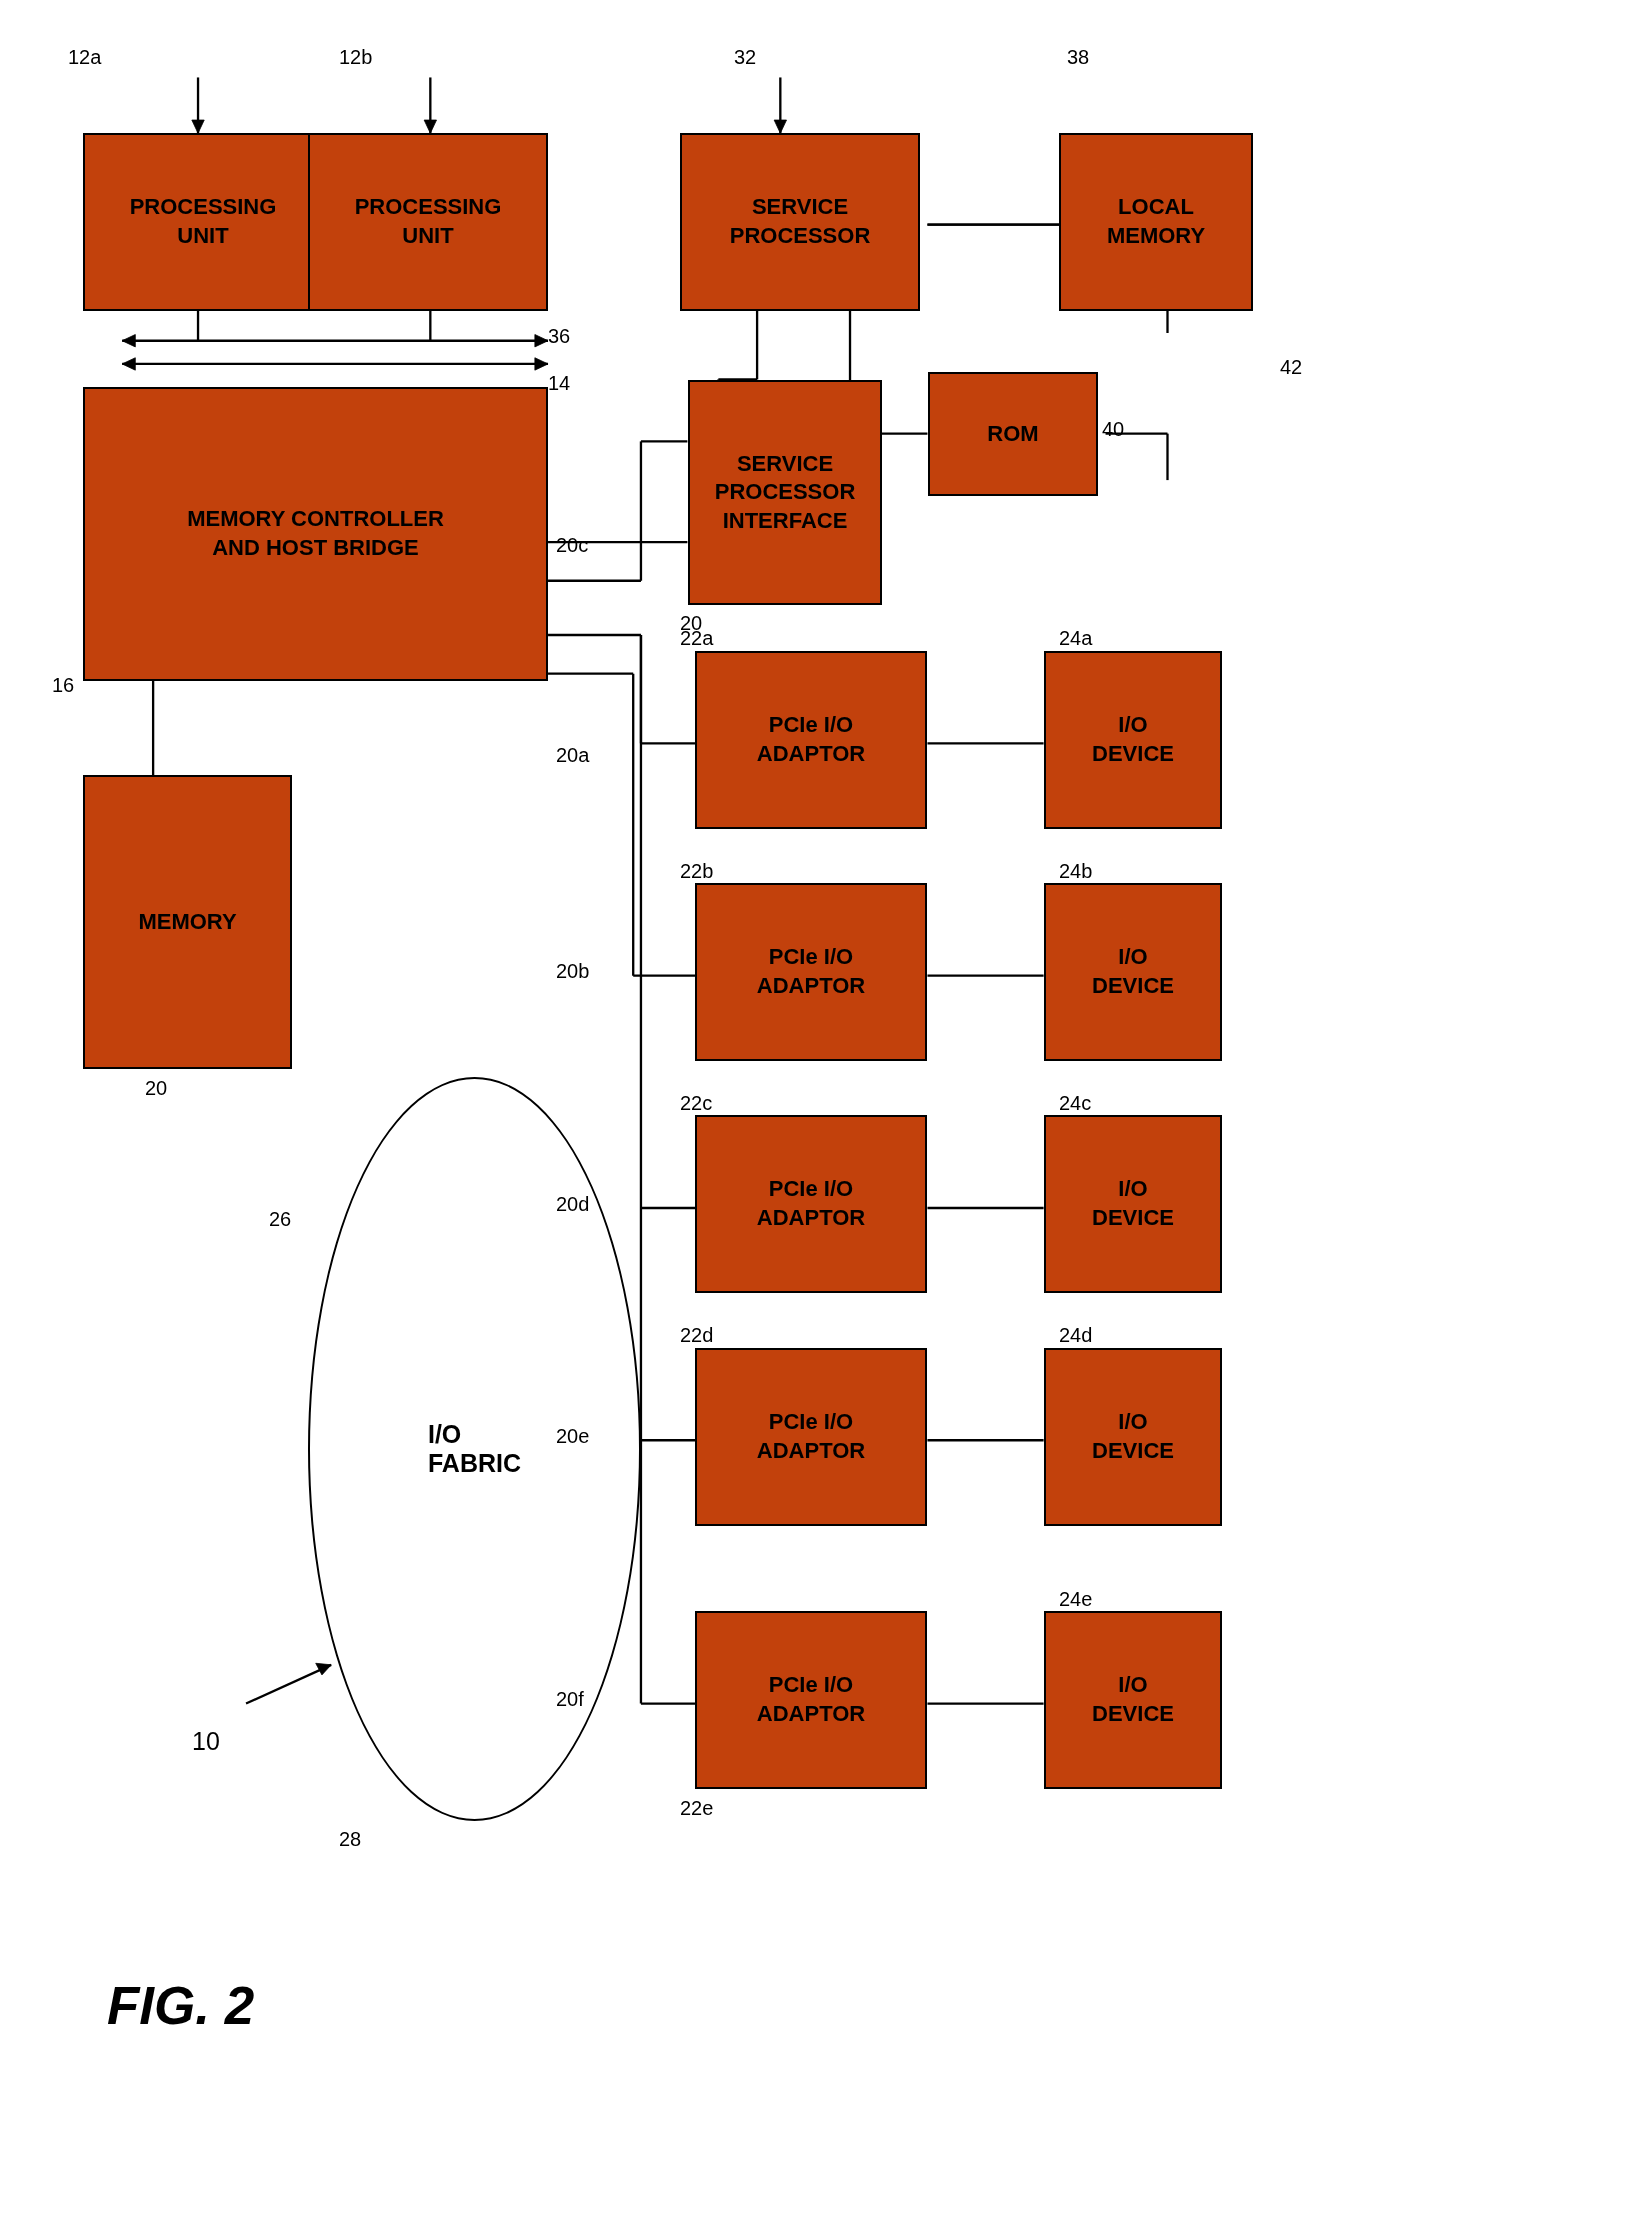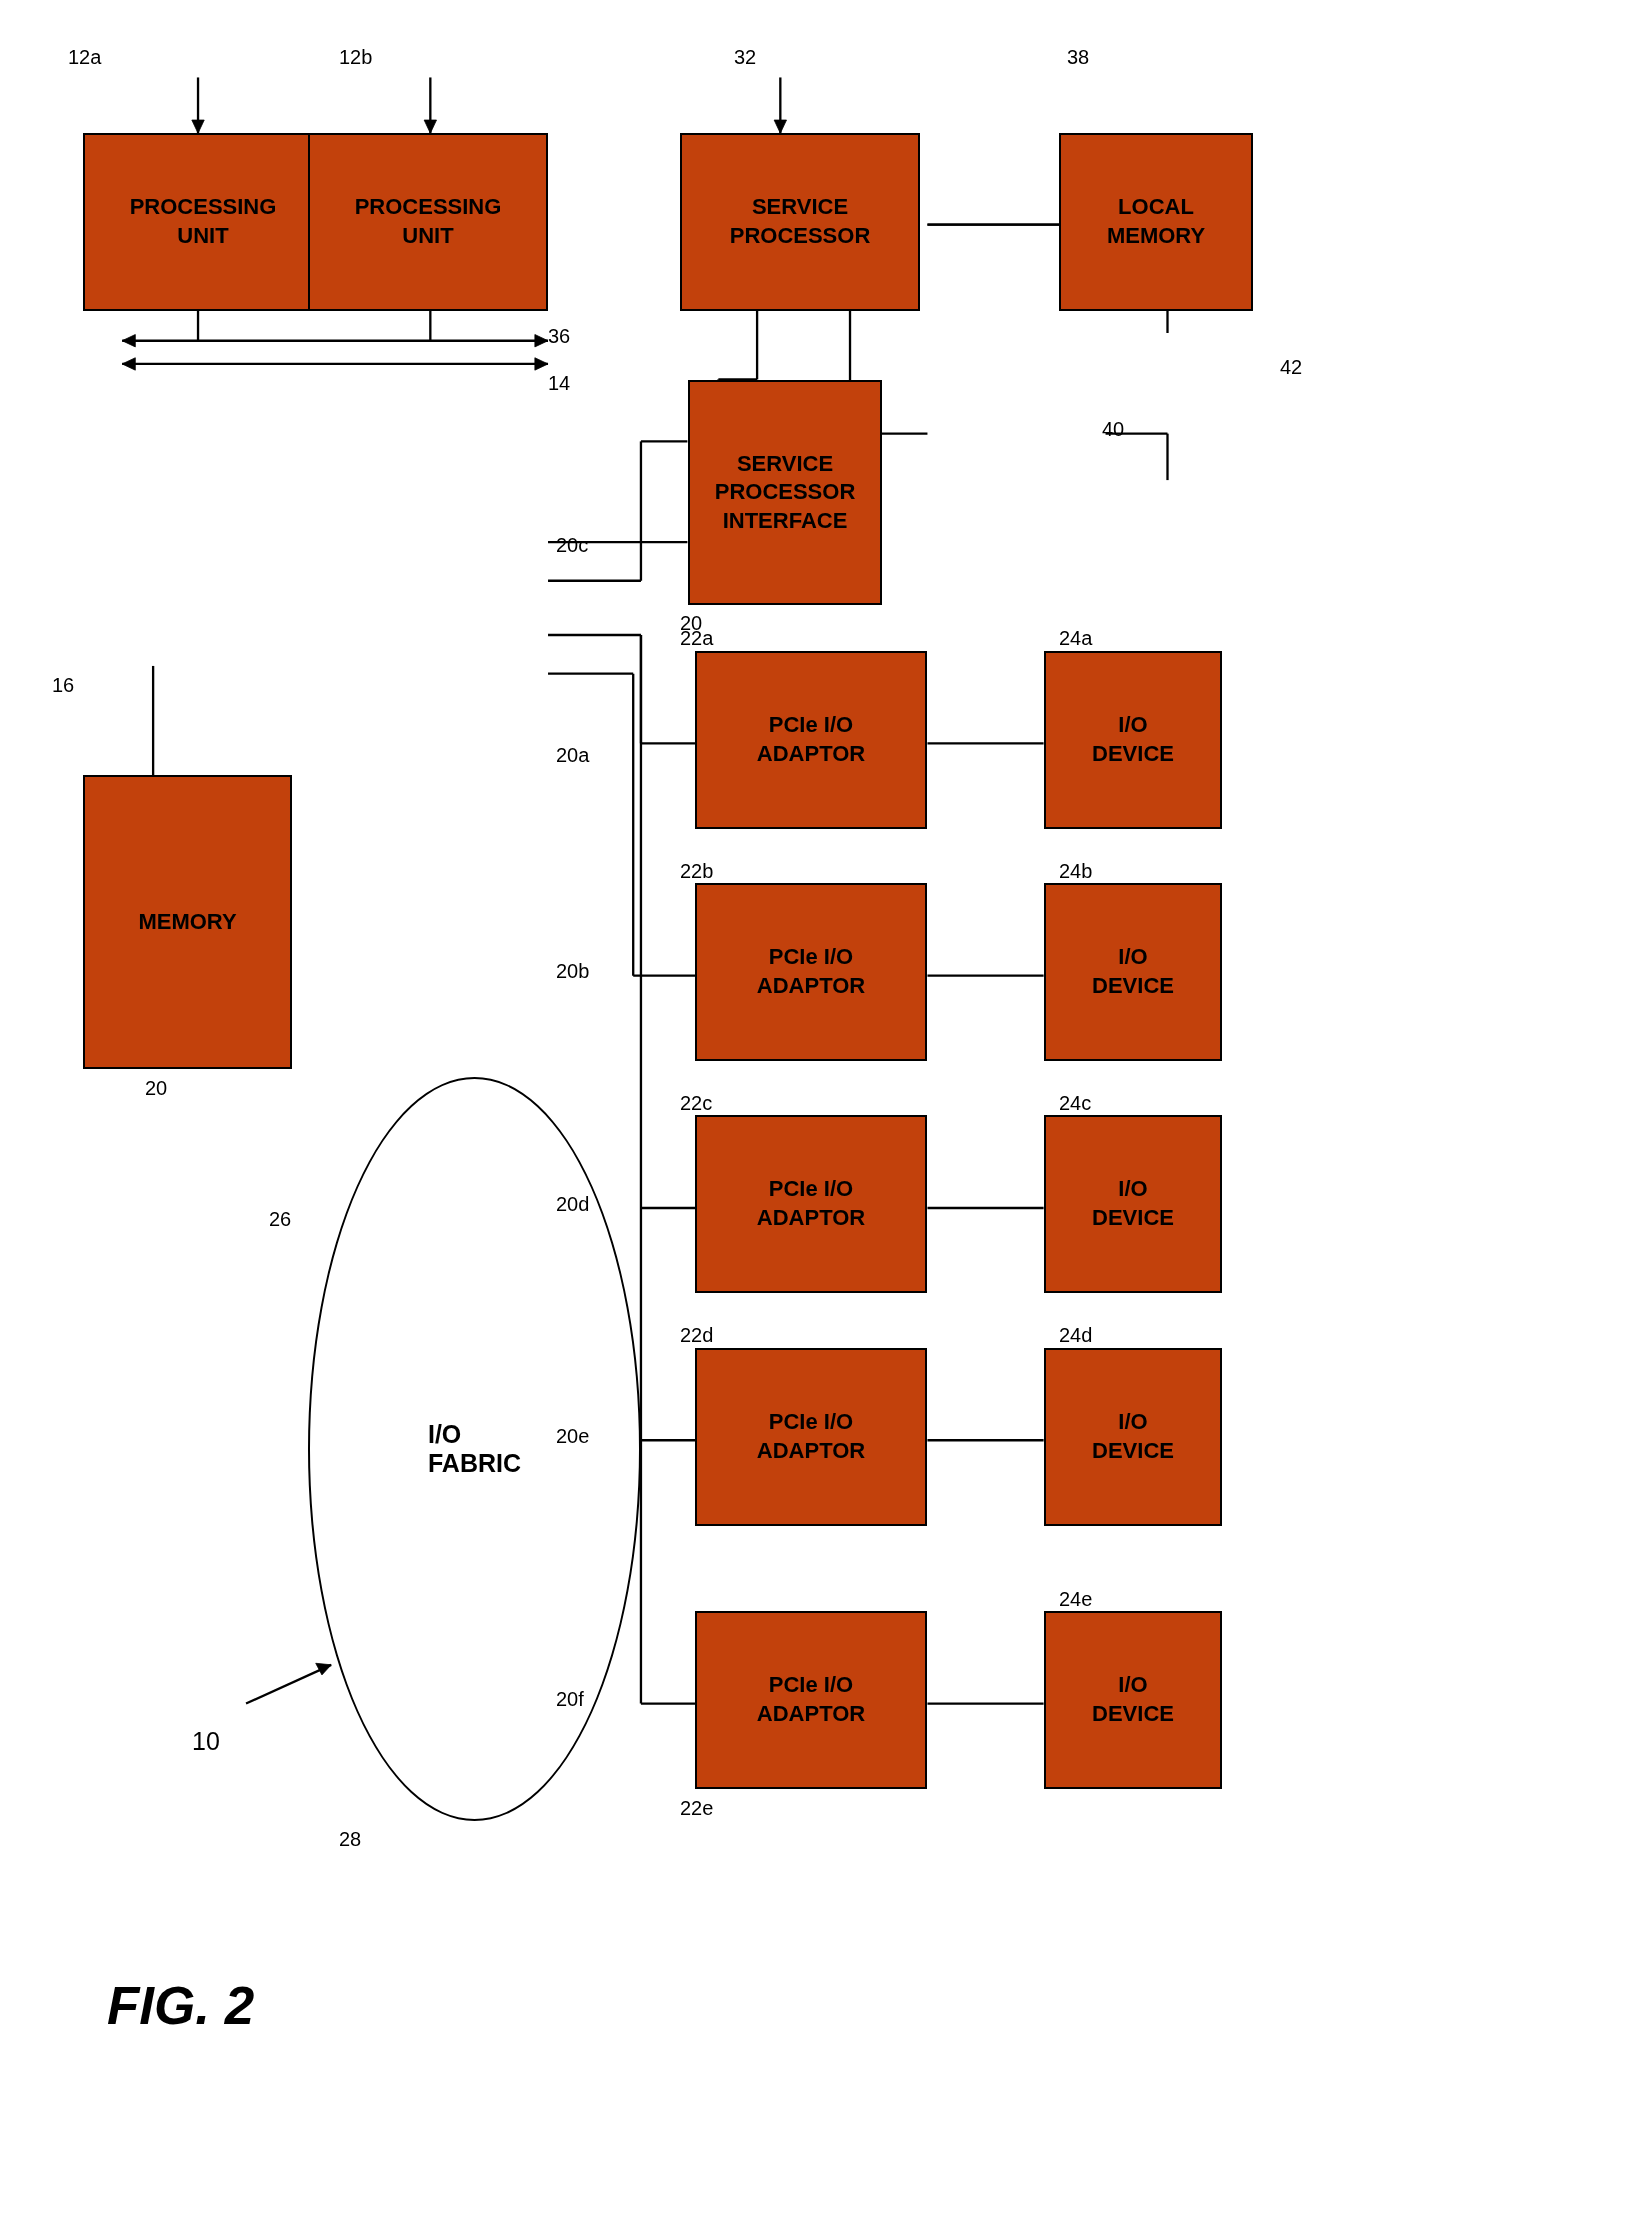--- a/index.html
+++ b/index.html
@@ -174,27 +174,33 @@
   <div class="label" style="left:1061px; top:46px;">38</div>
 
   <div class="box" style="left:1053px; top:133px; width:194px; height:178px;">
     <span>LOCAL<br>MEMORY</span>
   </div>
 
   <div class="label" style="left:542px; top:325px;">36</div>
 
   <div class="label" style="left:542px; top:372px;">14</div>
 
+  <div class="box" style="left:77px; top:387px; width:465px; height:294px;">
+    <span>MEMORY CONTROLLER<br>AND HOST BRIDGE</span>
+  </div>
 
   <div class="box" style="left:682px; top:380px; width:194px; height:225px;">
     <span>SERVICE<br>PROCESSOR<br>INTERFACE</span>
   </div>
 
   <div class="label" style="left:674px; top:612px;">20</div>
 
+  <div class="box" style="left:922px; top:372px; width:170px; height:124px;">
+    <span>ROM</span>
+  </div>
 
   <div class="label" style="left:1096px; top:418px;">40</div>
 
 
   <div class="label" style="left:1274px; top:356px;">42</div>
 
   <div class="label" style="left:46px; top:674px;">16</div>
 
   <div class="box" style="left:77px; top:775px; width:209px; height:294px;">
     <span>MEMORY</span>

